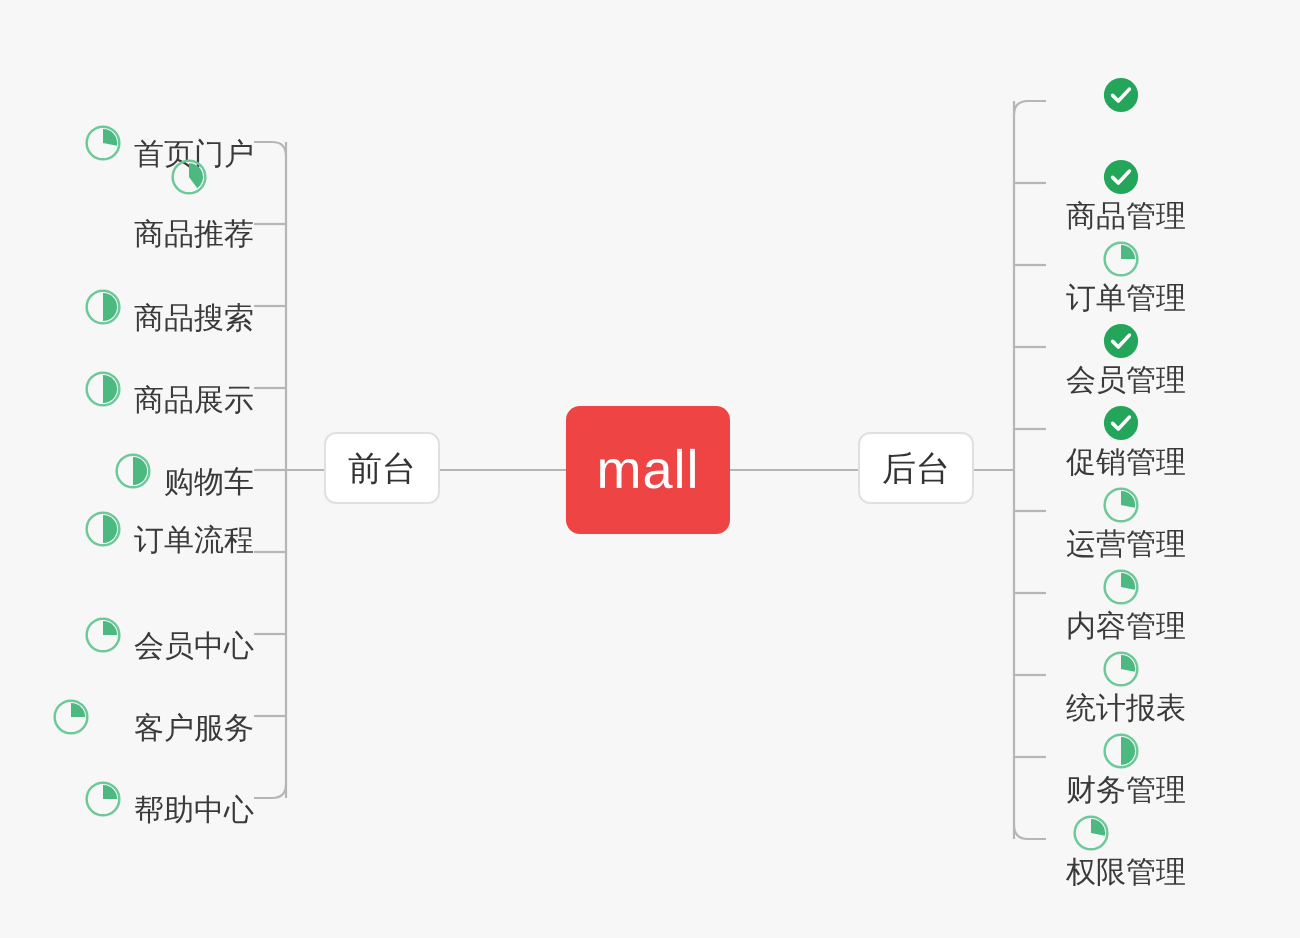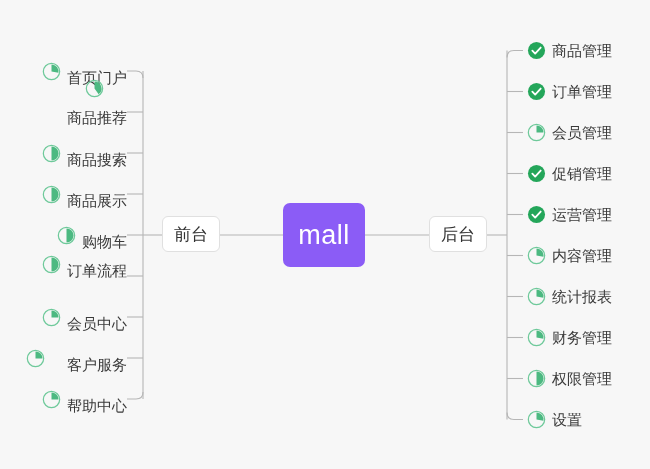--- a/index.html
+++ b/index.html
@@ -26,21 +26,21 @@
     height: 469px;
   }
 
   
   .root-node {
     position: absolute;
     left: 283px;
     top: 203px;
     width: 82px;
     height: 64px;
-    background: #8b5cf6;
+    background: #ef4444;
     border-radius: 7px;
     display: flex;
     align-items: center;
     justify-content: center;
     color: #ffffff;
     font-size: 27px;
     letter-spacing: 0.5px;
   }
 
   
@@ -71,20 +71,22 @@
     color: #3a3a3a;
     white-space: nowrap;
   }
   .leaf-left {
     right: 523px;
     flex-direction: row;
     justify-content: flex-end;
   }
   .leaf-right {
     left: 527px;
+    flex-direction: column;
+    gap: 44px;
   }
   .leaf-label {
     line-height: 1;
   }
   .leaf-left .leaf-label  { margin-left: 6px; margin-top: 12px; }
   .leaf-right .leaf-label { margin-left: 6px; }
 
   .leaf-icon {
     width: 19px;
     height: 19px;

